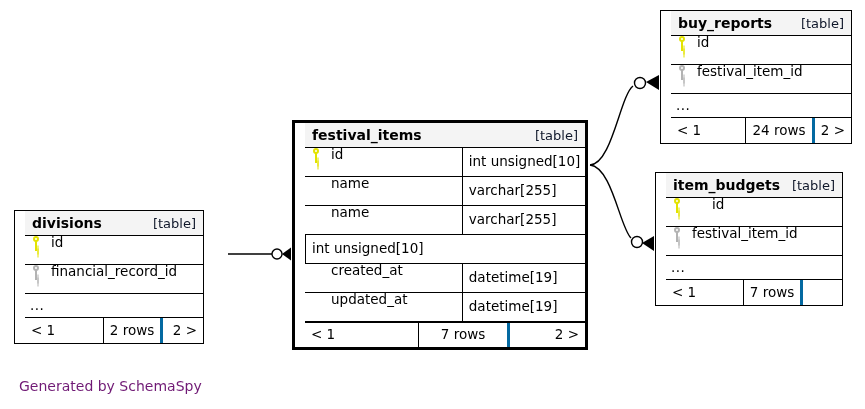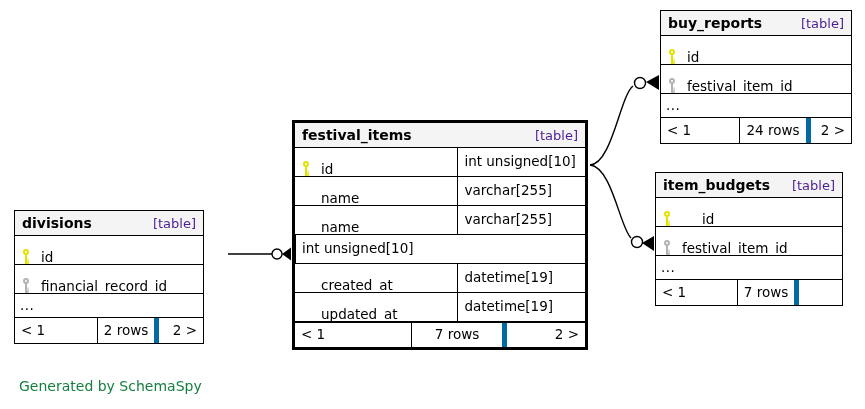--- a/index.html
+++ b/index.html
@@ -27,20 +27,21 @@
   }
 
   
   .table-box {
     position: absolute;
     background: #ffffff;
     border: 1px solid #000000;
     box-sizing: border-box;
     font-size: 13.5px;
     line-height: 1;
+    padding-left: 10px;
   }
   .table-box.emphasis {
     border-width: 3px;
   }
 
   .tbl-header {
     background: #f4f4f4;
     border-bottom: 1px solid #000000;
     display: flex;
     align-items: center;
@@ -49,36 +50,36 @@
     height: 25px;
     box-sizing: border-box;
   }
   .tbl-name {
     font-weight: bold;
     font-size: 14px;
     white-space: nowrap;
   }
   .tbl-kind {
     font-size: 13px;
-    color: #4c1d95;
+    color: #0f172a;
     white-space: nowrap;
   }
 
   .tbl-row {
     display: flex;
     border-bottom: 1px solid #000000;
     height: 29px;
     box-sizing: border-box;
     align-items: center;
   }
   .tbl-row:last-child { border-bottom: none; }
 
   .col-name {
     display: flex;
-    align-items: flex-end;
+    align-items: flex-start;
     padding-left: 6px;
     box-sizing: border-box;
     height: 100%;
     white-space: nowrap;
     overflow: hidden;
   }
   .col-type {
     display: flex;
     align-items: center;
     padding-left: 6px;
@@ -146,30 +147,30 @@
   }
   .pg {
     display: flex;
     align-items: center;
     height: 100%;
     box-sizing: border-box;
     padding: 0 6px;
     white-space: nowrap;
   }
   .pg-prev { justify-content: flex-start; }
-  .pg-mid  { justify-content: center; border-left: 1px solid #000000; border-right: 5px solid #0369a1; margin-left: 38px; }
+  .pg-mid  { justify-content: center; border-left: 1px solid #000000; border-right: 3px solid #0369a1; margin-left: 38px; }
   .pg-next { justify-content: flex-end; }
 
   
   #caption {
     position: absolute;
     left: 19px;
     top: 378px;
     font-size: 14px;
-    color: #15803d;
+    color: #701a75;
     white-space: nowrap;
   }
 
   
   #tbl-divisions      { left: 14px;  top: 210px; width: 190px; }
   #tbl-festival-items { left: 292px; top: 120px; width: 296px; }
   #tbl-buy-reports    { left: 660px; top: 10px;  width: 192px; }
   #tbl-item-budgets   { left: 655px; top: 172px; width: 188px; }
 </style>
 </head>

